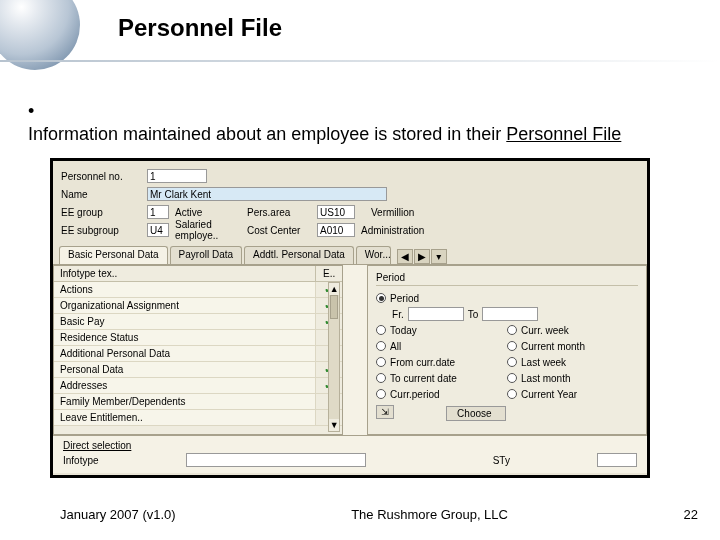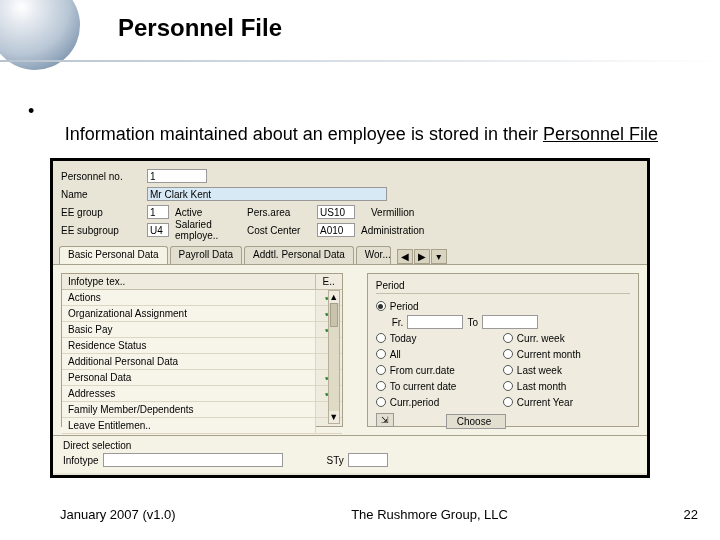--- a/index.html
+++ b/index.html
@@ -9,21 +9,21 @@
   .globe {
     position: absolute; top: -20px; left: -10px; width: 90px; height: 90px;
     background: radial-gradient(circle at 35% 30%, #fff 0%, #e4e9ef 20%, #b8c6d5 55%, #6d87a3 90%);
     border-radius: 50%;
   }
   .hrule { position: absolute; top: 60px; left: 0; right: 0; height: 2px; background: linear-gradient(to right, #b7c3cf 0%, #e0e5ea 60%, #fff 100%); }
   .title { position: absolute; top: 14px; left: 118px; font-size: 24px; font-weight: bold; color: #000; }
 
   .bullet { position: absolute; top: 100px; left: 28px; right: 40px; font-size: 18px; color: #000; line-height: 1.3; }
   .bullet .bchar { display:inline-block; width: 18px; vertical-align: top; }
-  .bullet .btxt  { display:inline-block; width: calc(100% - 22px); text-align: right; }
+  .bullet .btxt  { display:inline-block; width: calc(100% - 22px); }
   .bullet .ul { text-decoration: underline; }
 
   .screenshot {
     position: absolute; top: 158px; left: 50px; width: 600px; height: 320px;
     background: #e9e5d6; border: 3px solid #000000; font-size: 10px; color: #000;
   }
 
   
   .hdr { padding: 6px 8px 4px 8px; }
   .row { display: flex; align-items: center; height: 18px; }
@@ -33,21 +33,21 @@
 
   
   .tabsbar { display: flex; align-items: flex-end; gap: 2px; padding: 0 6px; height: 22px; border-bottom: 1px solid #a7a18c; background:#e9e5d6; }
   .tab { background: #e3dfd0; border: 1px solid #a7a18c; border-bottom: none; padding: 2px 8px; font-size: 10px; border-radius: 3px 3px 0 0; height: 18px; cursor: pointer; white-space: nowrap; }
   .tab.active { background: #f5f2e6; }
   .tab.tiny { width: 35px; overflow:hidden; }
   .tabnav { display:flex; gap:1px; margin-left:4px; }
   .tabnav .arrow { width:16px; height:15px; background:#d9d4c0; border:1px solid #a7a18c; display:flex;align-items:center;justify-content:center;font-size:10px; cursor:pointer; }
 
   
-  .bodyarea { display: flex; gap: 24px; padding: 8px; background:#f5f2e6; height: 170px; }
+  .bodyarea { display: flex; gap: 24px; padding: 0; background:#f5f2e6; height: 170px; }
   .panel { border: 1px solid #a7a18c; background:#efecdf; }
   .panel.left { flex: 1.1; }
   .panel.right{ flex: 1; }
 
   
   .ithead { display:flex; border-bottom:1px solid #c4bfa9; }
   .ithead .colA { flex:1; padding:2px 6px; border-right:1px solid #c4bfa9; }
   .ithead .colB { width:26px; text-align:center; padding:2px 0; }
   .itrow { display:flex; border-bottom:1px solid #dcd7c3; cursor:pointer; }
   .itrow .colA { flex:1; padding:2px 6px; border-right:1px solid #dcd7c3; background:#f7f5ea; }
@@ -65,22 +65,22 @@
   .prow { display:flex; align-items:center; height:16px; gap:4px; }
   .radio { width:10px;height:10px;border:1px solid #555;border-radius:50%;display:inline-flex;align-items:center;justify-content:center;cursor:pointer; background:#fff;}
   .radio.on::after{content:"";width:5px;height:5px;border-radius:50%;background:#333;display:block;}
   .twocol { display:flex; }
   .twocol > div { flex:1; }
   .choosebtn { margin-top:4px; border:1px solid #999; background:#e3dfd0; padding:1px 10px; font-size:10px; cursor:pointer; width: 60px; margin-left: 48px; }
   .choosebtn-icon { width:18px; height:14px; border:1px solid #999; background:#e3dfd0; display:inline-flex; align-items:center; justify-content:center; font-size:9px; cursor:pointer;}
 
   
   .ds { border-top:1px solid #a7a18c; padding:4px 10px; background:#f5f2e6; }
-  .ds .dstitle { font-size:10px; }
-  .ds .dsrow { display:flex; align-items:center; gap:4px; height:18px; }
+  .ds .dstitle { text-decoration: underline; font-size:10px; }
+  .ds .dsrow { display:flex; align-items:center; gap:4px; height:18px;justify-content:space-between; }
 
   
   .footer { position:absolute; bottom:18px; left:60px; right:22px; display:flex; justify-content:space-between; font-size:13px; }
 </style>
 </head>
 <body>
 
 <div class="globe"></div>
 <div class="hrule"></div>
 

